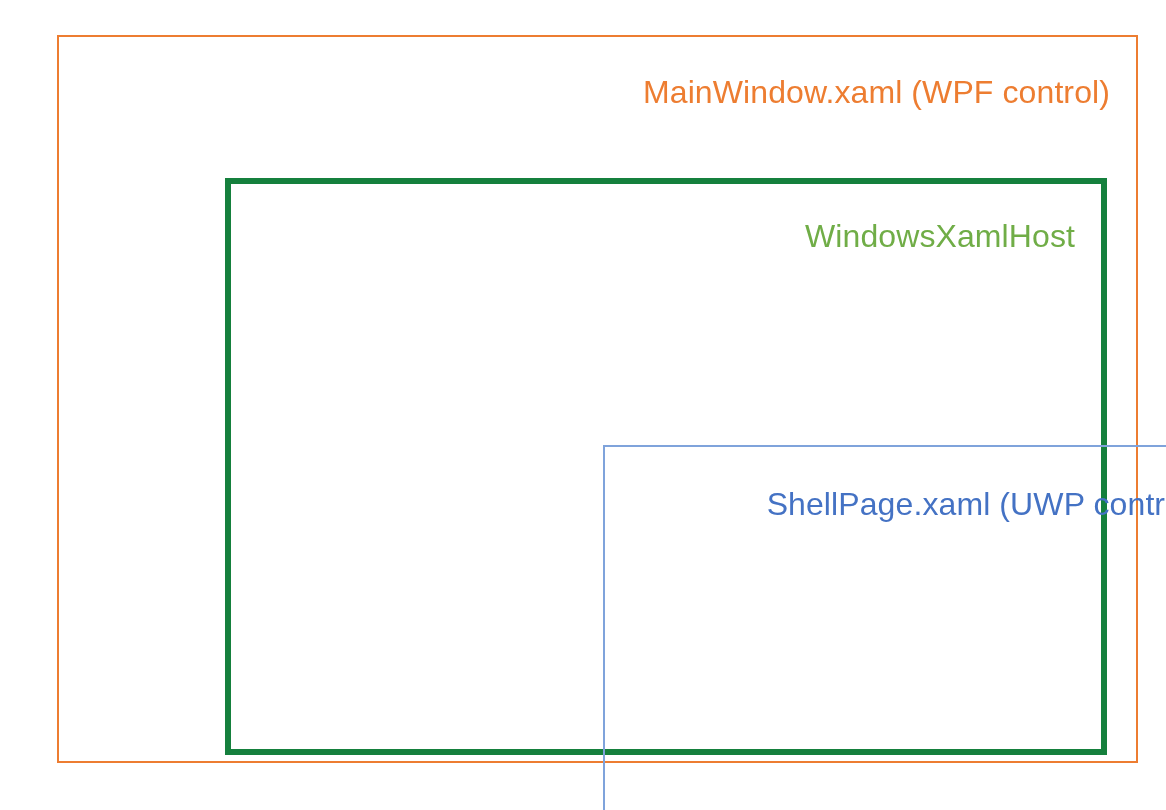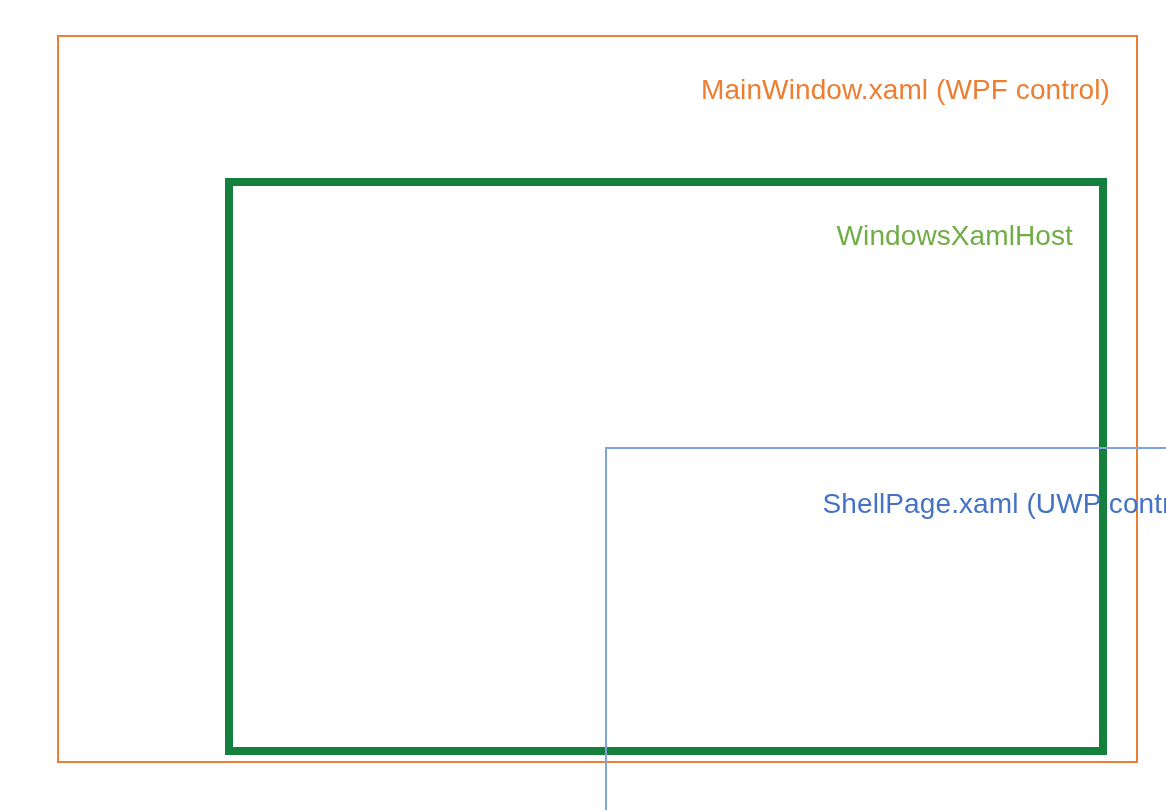--- a/index.html
+++ b/index.html
@@ -37,37 +37,37 @@
     height: 728px;
     border: 2px solid #ED7D31;
   }
 
   
   .layer-middle {
     left: 166px;
     top: 141px;
     width: 882px;
     height: 577px;
-    border: 8px solid #15803d;
+    border: 6px solid #15803d;
   }
 
   
   .layer-inner {
     left: 372px;
     top: 261px;
     width: 626px;
     height: 397px;
     border: 2px solid #7FA3DB;
   }
 
   
   .layer-label {
     position: absolute;
     right: 26px;
-    font-size: 28px;
+    font-size: 32px;
     line-height: 1;
     white-space: nowrap;
     letter-spacing: 0.1px;
   }
   .layer-outer > .layer-label  { top: 39px; color: #ED7D31; }
   .layer-middle > .layer-label { top: 36px; color: #70AD47; }
   .layer-inner > .layer-label  { top: 41px; color: #4472C4; }
 </style>
 </head>
 <body>

